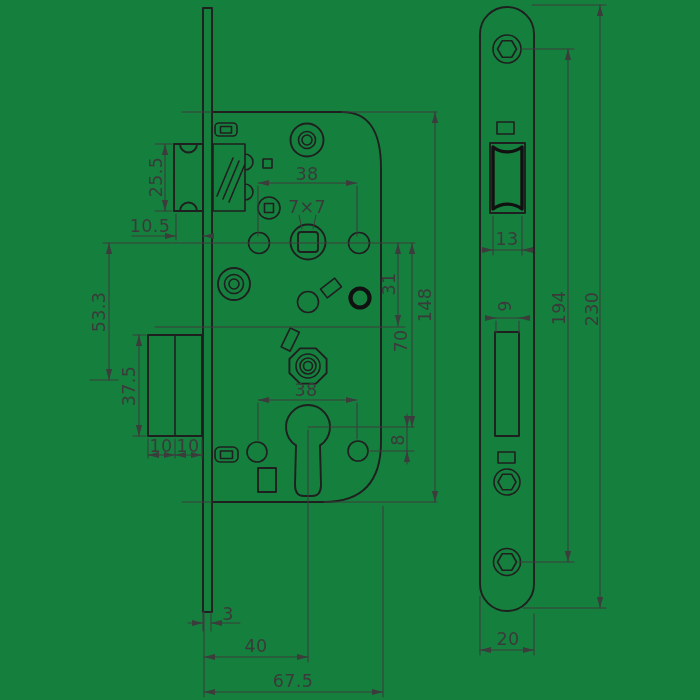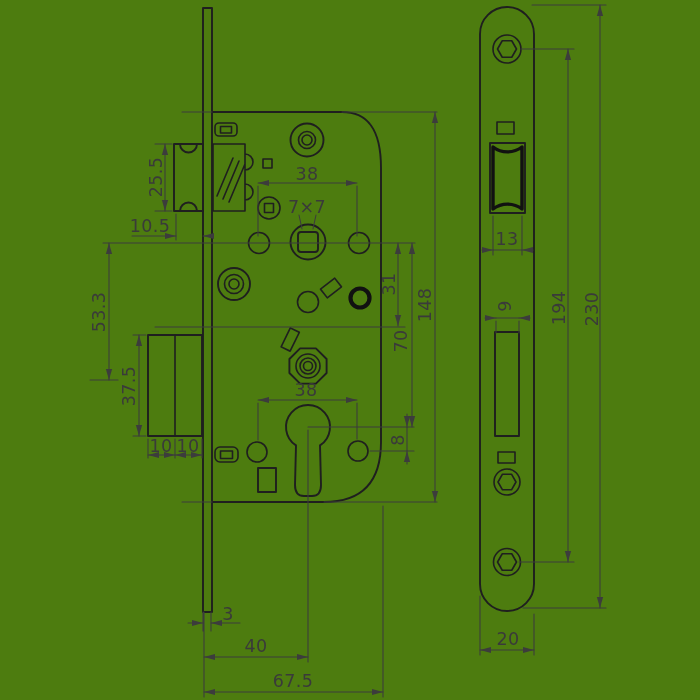--- a/index.html
+++ b/index.html
@@ -1,16 +1,16 @@
 <!DOCTYPE html>
 <html><head>
 <meta charset="utf-8">
 <style>
   html,body{margin:0;padding:0;background:#ffffff;}
-  .canvas{position:relative;width:700px;height:700px;background:#4d7c0f;overflow:hidden;}
+  .canvas{position:relative;width:700px;height:700px;background:#15803d;overflow:hidden;}
   svg{display:block;}
   .obj{fill:none;stroke:#1f1f1f;stroke-width:1.9;stroke-linecap:round;stroke-linejoin:round;}
   .obj2{fill:none;stroke:#1f1f1f;stroke-width:1.6;stroke-linecap:round;stroke-linejoin:round;}
   .bold{fill:none;stroke:#111111;stroke-width:3.4;stroke-linecap:round;stroke-linejoin:round;}
   .ring{fill:none;stroke:#111111;stroke-width:4.2;}
   .thin{fill:none;stroke:#3c3c3c;stroke-width:1.05;stroke-linecap:round;}
   .dim{fill:none;stroke:#3c3c3c;stroke-width:1.05;stroke-linecap:round;
        marker-start:url(#arr);marker-end:url(#arr);}
   .dime{fill:none;stroke:#3c3c3c;stroke-width:1.05;stroke-linecap:round;
         marker-end:url(#arr);}

